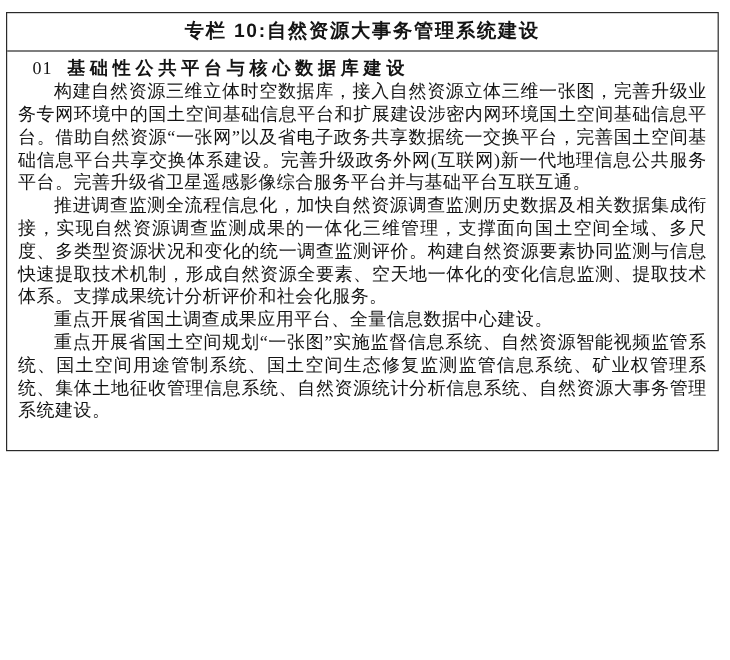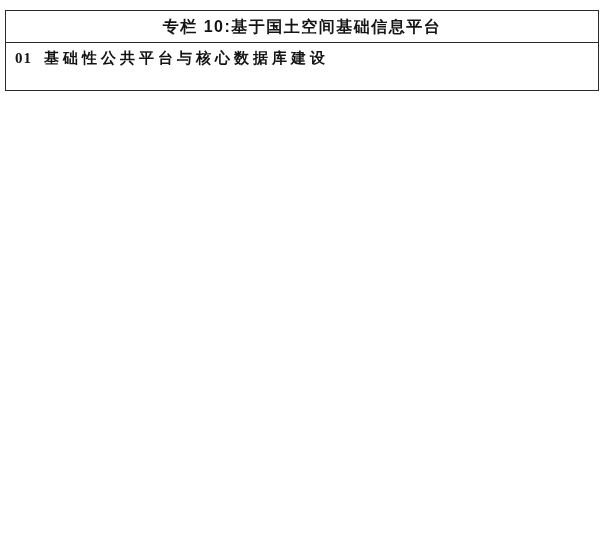--- a/index.html
+++ b/index.html
@@ -39,44 +39,49 @@
   }
   .section-heading {
     font-weight: bold;
     margin: 0;
     text-align: left;
   }
   .section-number {
     display: inline-block;
     margin-right: 12px;
     letter-spacing: 1px;
-    font-weight: bold;
+    font-weight: normal;
+    margin-left: 12px;
   }
   .section-title {
     letter-spacing: 4px;
     font-weight: bold;
   }
   .para {
     margin: 0;
     text-indent: 2em;
     letter-spacing: 0.4px;
   }
 </style>
 </head>
 <body>
 
 <div class="panel">
-  <div class="panel-title">专栏 10:基于国土空间基础信息平台</div>
+  <div class="panel-title">专栏 10:自然资源大事务管理系统建设</div>
 
   <div class="panel-body">
 
     <div class="section">
       <p class="section-heading"><span class="section-number">01</span><span class="section-title">基础性公共平台与核心数据库建设</span></p>
+      <p class="para">构建自然资源三维立体时空数据库，接入自然资源立体三维一张图，完善升级业务专网环境中的国土空间基础信息平台和扩展建设涉密内网环境国土空间基础信息平台。借助自然资源“一张网”以及省电子政务共享数据统一交换平台，完善国土空间基础信息平台共享交换体系建设。完善升级政务外网(互联网)新一代地理信息公共服务平台。完善升级省卫星遥感影像综合服务平台并与基础平台互联互通。</p>
     </div>
 
     <div class="section">
+      <p class="para">推进调查监测全流程信息化，加快自然资源调查监测历史数据及相关数据集成衔接，实现自然资源调查监测成果的一体化三维管理，支撑面向国土空间全域、多尺度、多类型资源状况和变化的统一调查监测评价。构建自然资源要素协同监测与信息快速提取技术机制，形成自然资源全要素、空天地一体化的变化信息监测、提取技术体系。支撑成果统计分析评价和社会化服务。</p>
+      <p class="para">重点开展省国土调查成果应用平台、全量信息数据中心建设。</p>
     </div>
 
     <div class="section">
+      <p class="para">重点开展省国土空间规划“一张图”实施监督信息系统、自然资源智能视频监管系统、国土空间用途管制系统、国土空间生态修复监测监管信息系统、矿业权管理系统、集体土地征收管理信息系统、自然资源统计分析信息系统、自然资源大事务管理系统建设。</p>
     </div>
 
   </div>
 </div>
 
 </body></html>

